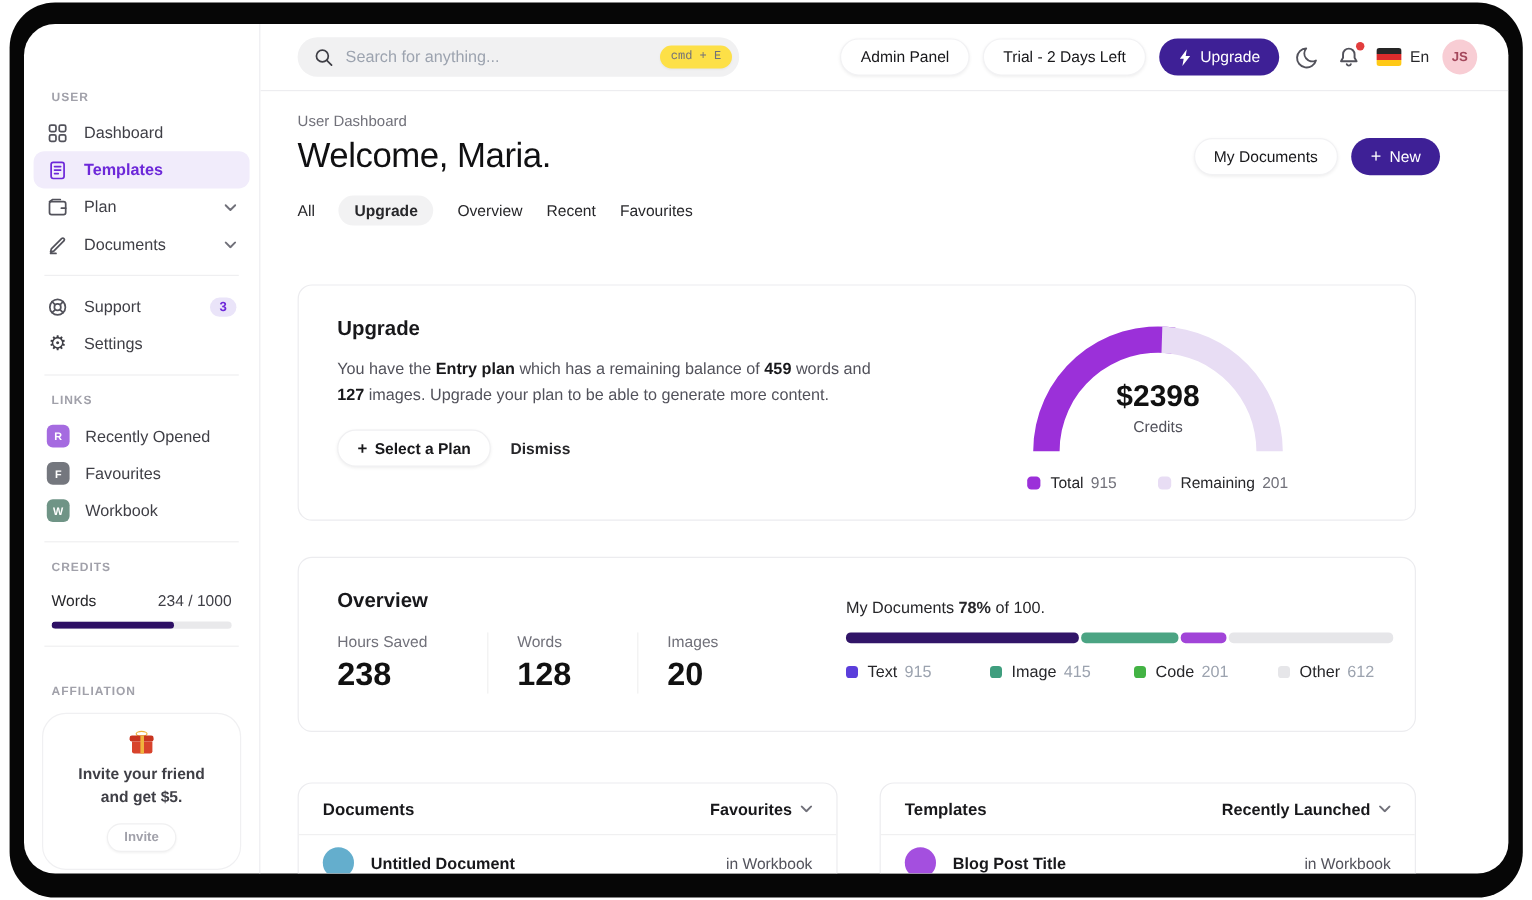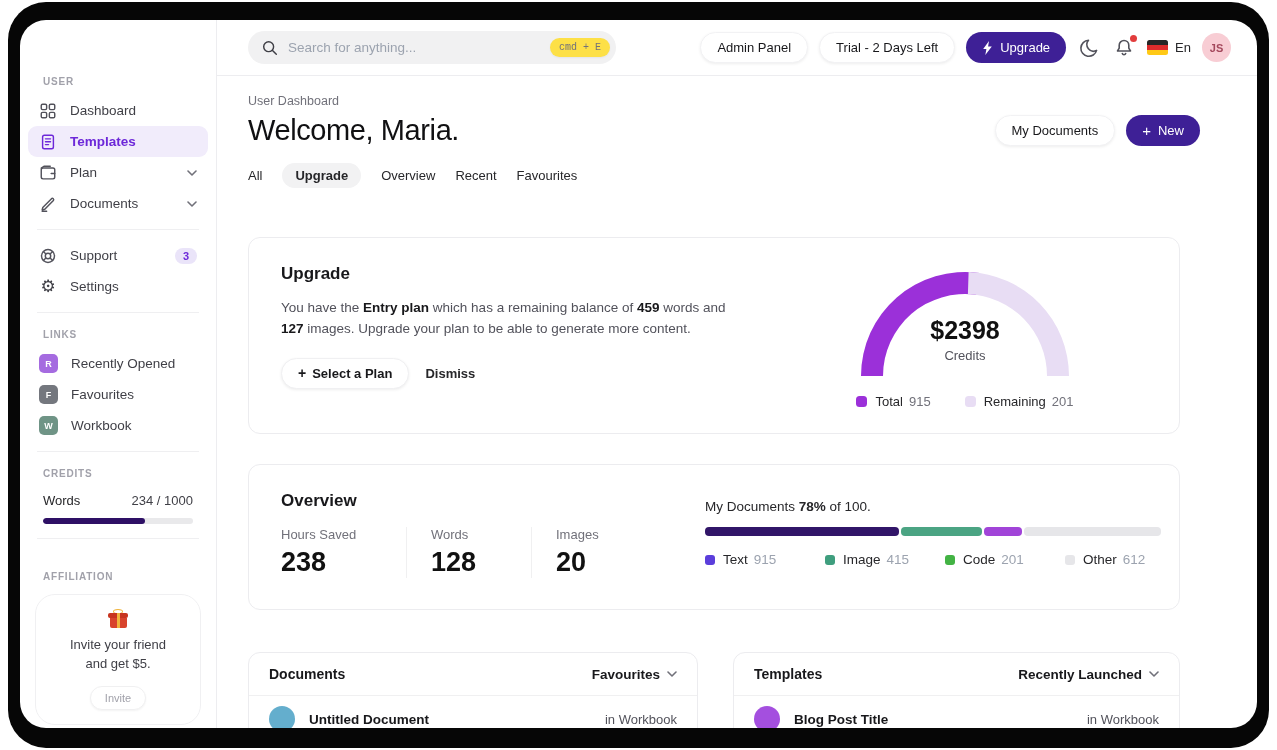--- a/index.html
+++ b/index.html
@@ -21,21 +21,21 @@
   .gear-glyph { font-size:17px; line-height:18px; color:#3f3f46; width:18px; text-align:center; }
   .badge { background:#eae4f9; color:#6d28d9; font-size:11px; font-weight:600; border-radius:999px; padding:2px 8px; }
   .side-div { border-top:1px solid #efeff1; margin:10px 11px; }
   .link-badge { width:19px; height:19px; border-radius:5px; color:#fff; font-size:9px; font-weight:700;
                 display:flex; align-items:center; justify-content:center; }
   .credits-row { display:flex; justify-content:space-between; align-items:center; margin:14px 17px 0 17px;
                  font-size:13px; color:#27272a; }
   .credits-row .val { color:#3f3f46; }
   .credit-bar { height:6px; background:#e9e9eb; border-radius:3px; margin:10px 17px 0 17px; overflow:hidden; }
   .credit-bar > div { height:100%; border-radius:3px; }
-  .aff-card { border:1px solid #f0f0f2; border-radius:20px; margin:12px 9px 0 9px; padding:16px 10px 14px 10px; text-align:center; }
+  .aff-card { border:1px solid #f0f0f2; border-radius:20px; margin:12px 9px 0 9px; padding:16px 10px 14px 10px; text-align:center;font-weight:bold; }
   .gift { position:relative; width:20px; height:17px; margin:0 auto 8px auto; }
   .gift .lid { position:absolute; top:2px; left:0; width:20px; height:5px; background:#c8341f; border-radius:2px; }
   .gift .box { position:absolute; top:7px; left:1.5px; width:17px; height:10px; background:#d8432c; border-radius:0 0 2px 2px; }
   .gift .ribbon { position:absolute; top:2px; left:8.5px; width:3px; height:15px; background:#f0b43c; }
   .gift .bow { position:absolute; top:-2px; left:5px; width:10px; height:5px; border:1.5px solid #f0b43c; border-radius:50%; background:transparent; }
   .aff-text { font-size:13px; color:#3f3f46; line-height:1.45; }
   .invite-btn { display:inline-block; margin-top:12px; padding:5px 14px; border-radius:999px; border:1px solid #f0f0f1;
                 box-shadow:0 1px 2px rgba(0,0,0,.05); font-size:11px; color:#a1a1aa; cursor:pointer; background:#fff; }
 
   

